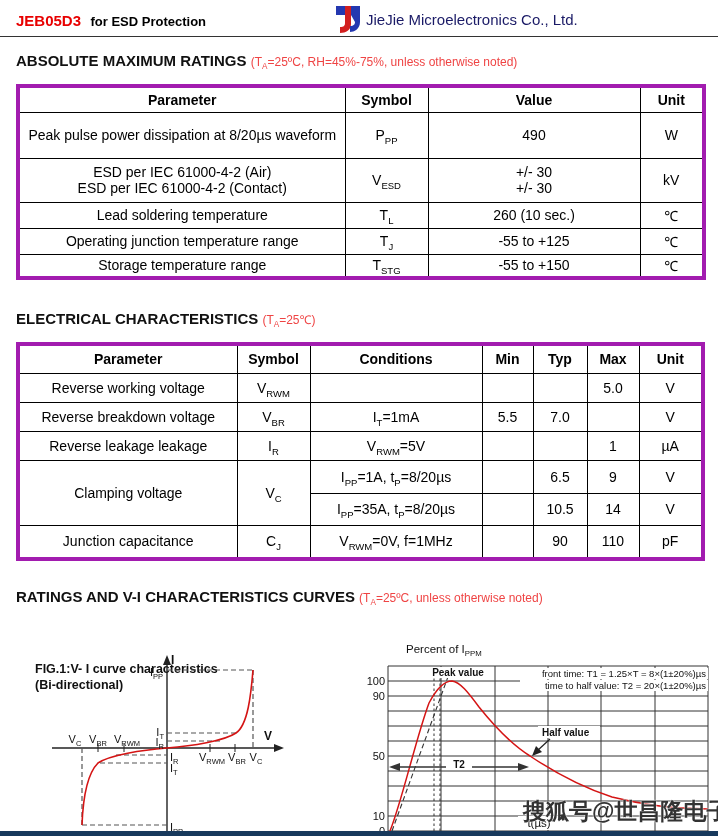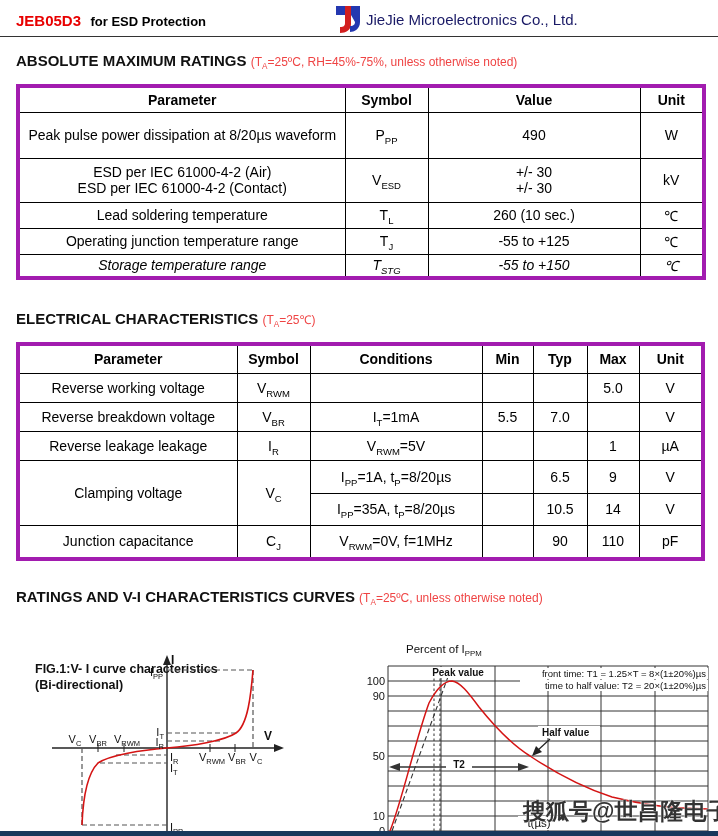--- a/index.html
+++ b/index.html
@@ -99,21 +99,21 @@
       <td class="c"><span>T</span><sub>L</sub></td>
       <td class="c">260 (10 sec.)</td>
       <td class="c">℃</td>
     </tr>
     <tr style="height:26px;">
       <td class="l">Operating junction temperature range</td>
       <td class="c"><span>T</span><sub>J</sub></td>
       <td class="c">-55 to +125</td>
       <td class="c">℃</td>
     </tr>
-    <tr style="height:20px;font-style:italic;">
+    <tr style="height:20px;">
       <td class="l">Storage temperature range</td>
       <td class="c"><span>T</span><sub>STG</sub></td>
       <td class="c">-55 to +150</td>
       <td class="c">℃</td>
     </tr>
   </tbody>
     </table>
 
   <div class="sec" style="top:310px;">
     <span>ELECTRICAL CHARACTERISTICS</span>

